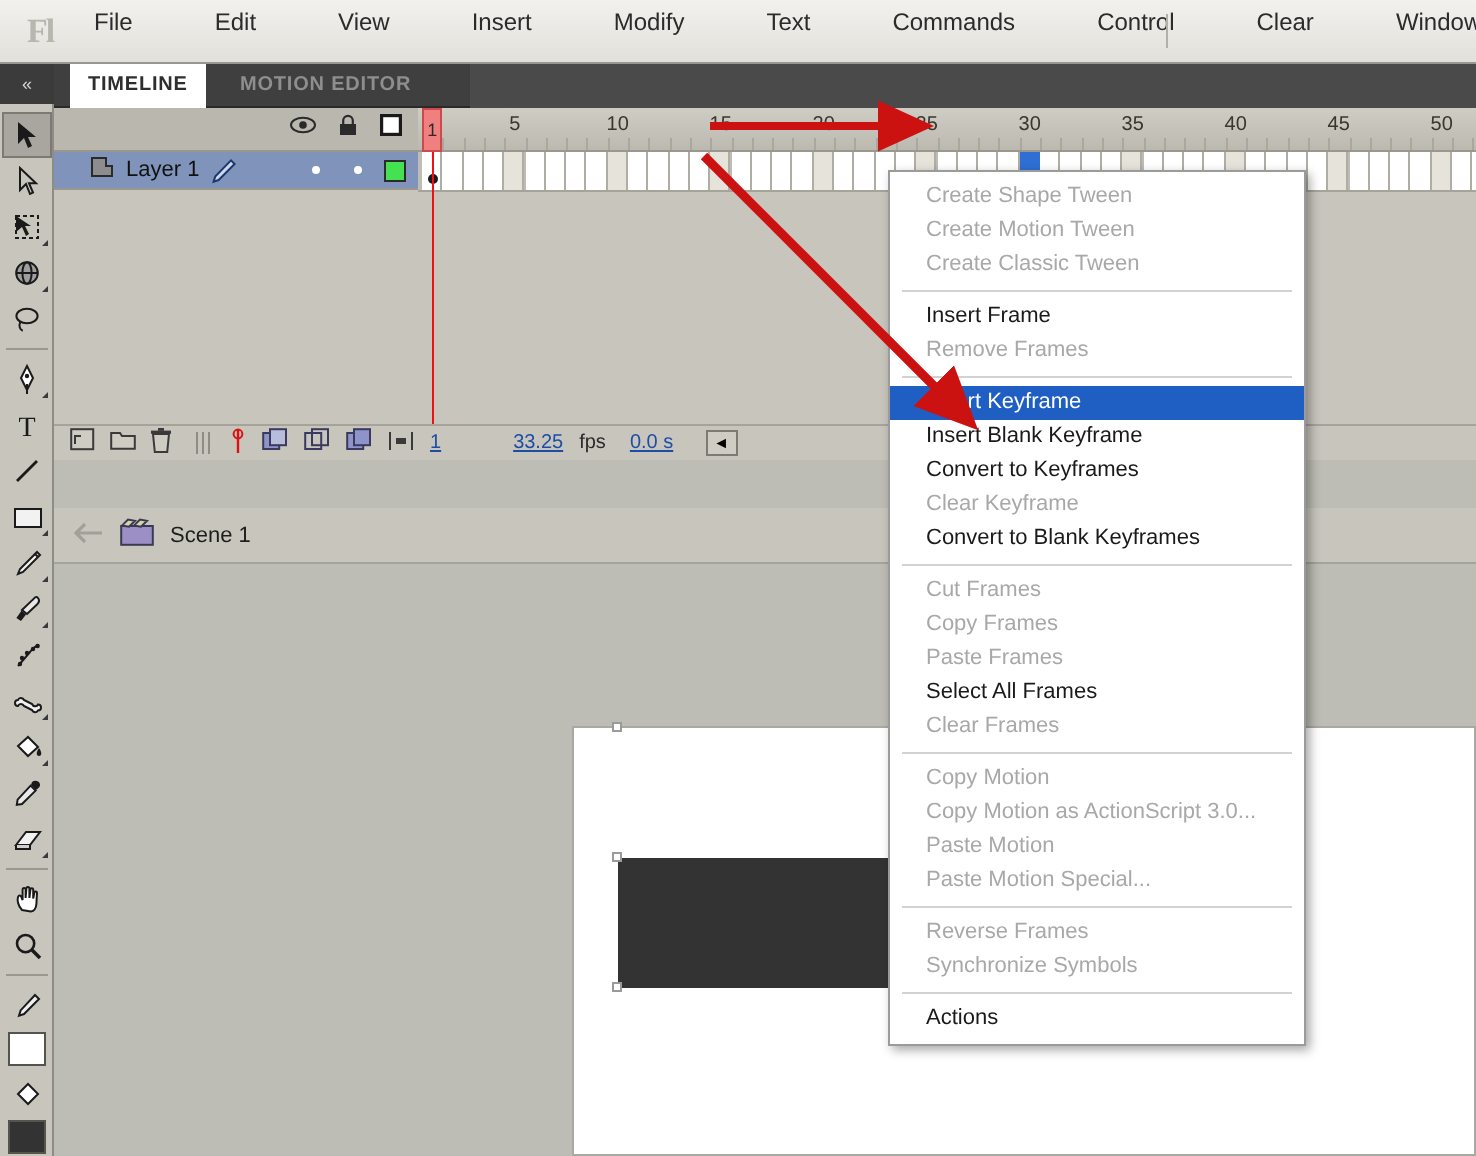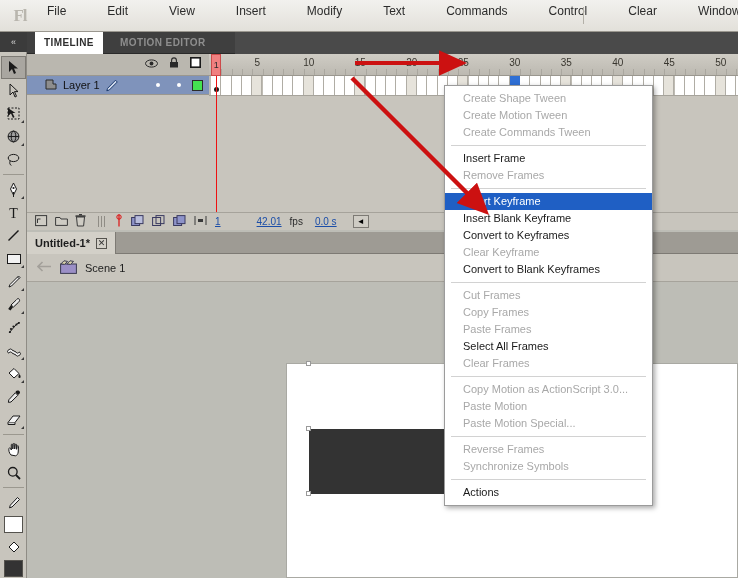--- a/index.html
+++ b/index.html
@@ -585,34 +585,28 @@
               <rect x="4" y="0.6" width="8" height="8" fill="#8e93c9" stroke="#3a3a60"></rect>
             </svg>
         </span>
         <span>
           <svg width="13" height="11" viewBox="0 0 13 11">
               <path d="M1 1 L1 10 M12 1 L12 10" stroke="#3a3a3a"></path>
               <rect x="4" y="4" width="5" height="3" fill="#3a3a3a"></rect>
             </svg>
         </span>
         <span class="st-link">1</span>
-        <span class="st-link" style="margin-left:28px;">42.01</span>
+        <span class="st-link" style="margin-left:28px;">33.25</span>
         <span class="st-txt">fps</span>
         <span class="st-link" style="margin-left:4px;">0.0 s</span>
         <span class="st-box" style="margin-left:8px; font-size:8px;">◄</span>
       </div>
     </div>
   </div>
 
-  <div class="doc-tabbar">
-    <div class="doc-tab">
-      <span class="t">Untitled-1*</span>
-      <span class="doc-x">✕</span>
-    </div>
-  </div>
 
   <div class="scene-bar">
     <span>
       <svg width="15" height="11" viewBox="0 0 15 11">
           <path d="M5.5 1 L1 5.5 L5.5 10 M1 5.5 H14" stroke="#a3a09a" stroke-width="1.6" fill="none"></path>
         </svg>
     </span>
     <span>
       <svg width="17" height="14" viewBox="0 0 17 14">
         <rect x="0.6" y="4" width="15.8" height="9.4" fill="#9b8fc6" stroke="#3a3a50"></rect>
@@ -629,37 +623,38 @@
       <div class="sel-handle" style="left:225px; top:62px;"></div>
       <div class="sel-handle" style="left:19px;  top:127px;"></div>
       <div class="sel-handle" style="left:225px; top:127px;"></div>
       <div class="sel-handle" style="left:19px;  top:-3px;"></div>
     </div>
   </div>
 
   <div class="ctx" id="ctx-menu">
       <div class="ctx-item dis">Create Shape Tween</div>
       <div class="ctx-item dis">Create Motion Tween</div>
-      <div class="ctx-item dis">Create Commands Tween</div>
+      <div class="ctx-item dis">Create Classic Tween</div>
       <div class="ctx-sep"></div>
       <div class="ctx-item">Insert Frame</div>
       <div class="ctx-item dis">Remove Frames</div>
       <div class="ctx-sep"></div>
       <div class="ctx-item hl">Insert Keyframe</div>
       <div class="ctx-item">Insert Blank Keyframe</div>
       <div class="ctx-item">Convert to Keyframes</div>
       <div class="ctx-item dis">Clear Keyframe</div>
       <div class="ctx-item">Convert to Blank Keyframes</div>
       <div class="ctx-sep"></div>
       <div class="ctx-item dis">Cut Frames</div>
       <div class="ctx-item dis">Copy Frames</div>
       <div class="ctx-item dis">Paste Frames</div>
       <div class="ctx-item">Select All Frames</div>
       <div class="ctx-item dis">Clear Frames</div>
       <div class="ctx-sep"></div>
+      <div class="ctx-item dis">Copy Motion</div>
       <div class="ctx-item dis">Copy Motion as ActionScript 3.0...</div>
       <div class="ctx-item dis">Paste Motion</div>
       <div class="ctx-item dis">Paste Motion Special...</div>
       <div class="ctx-sep"></div>
       <div class="ctx-item dis">Reverse Frames</div>
       <div class="ctx-item dis">Synchronize Symbols</div>
       <div class="ctx-sep"></div>
       <div class="ctx-item">Actions</div>
     </div>
 

